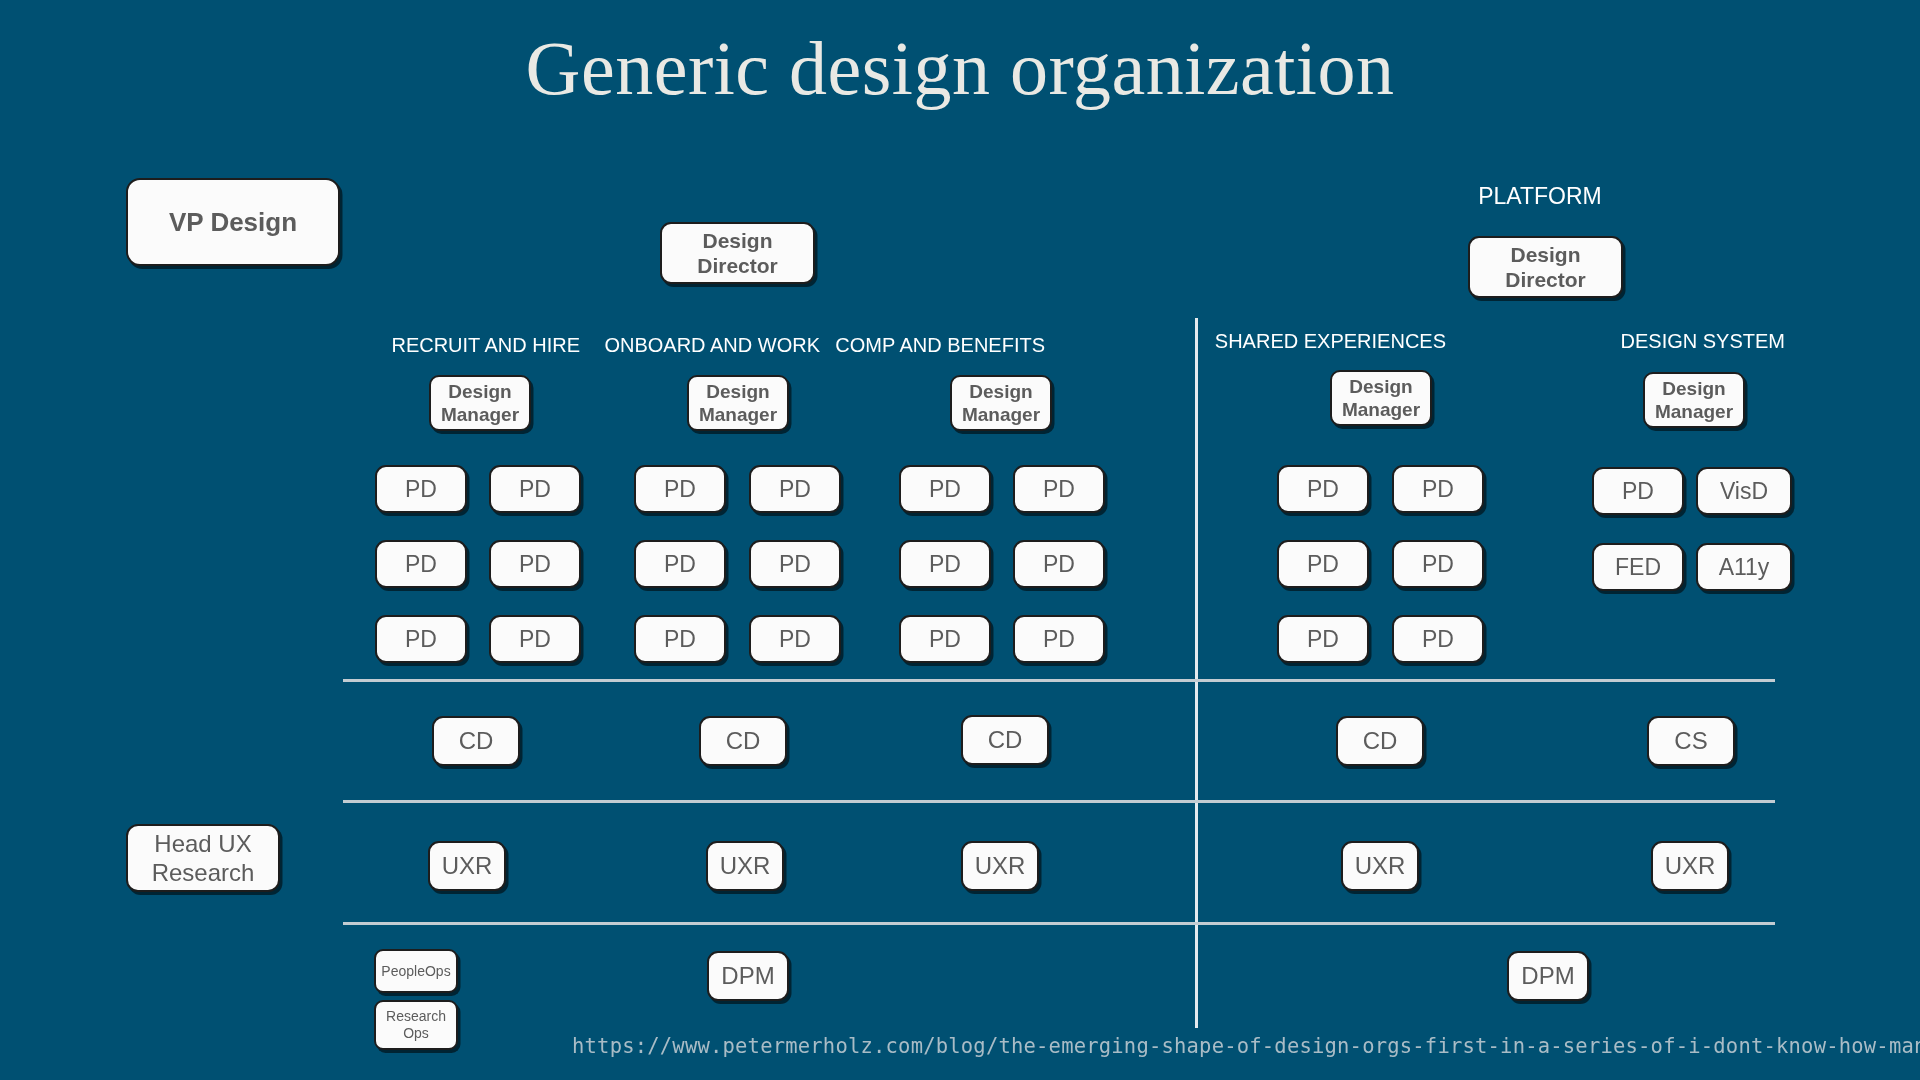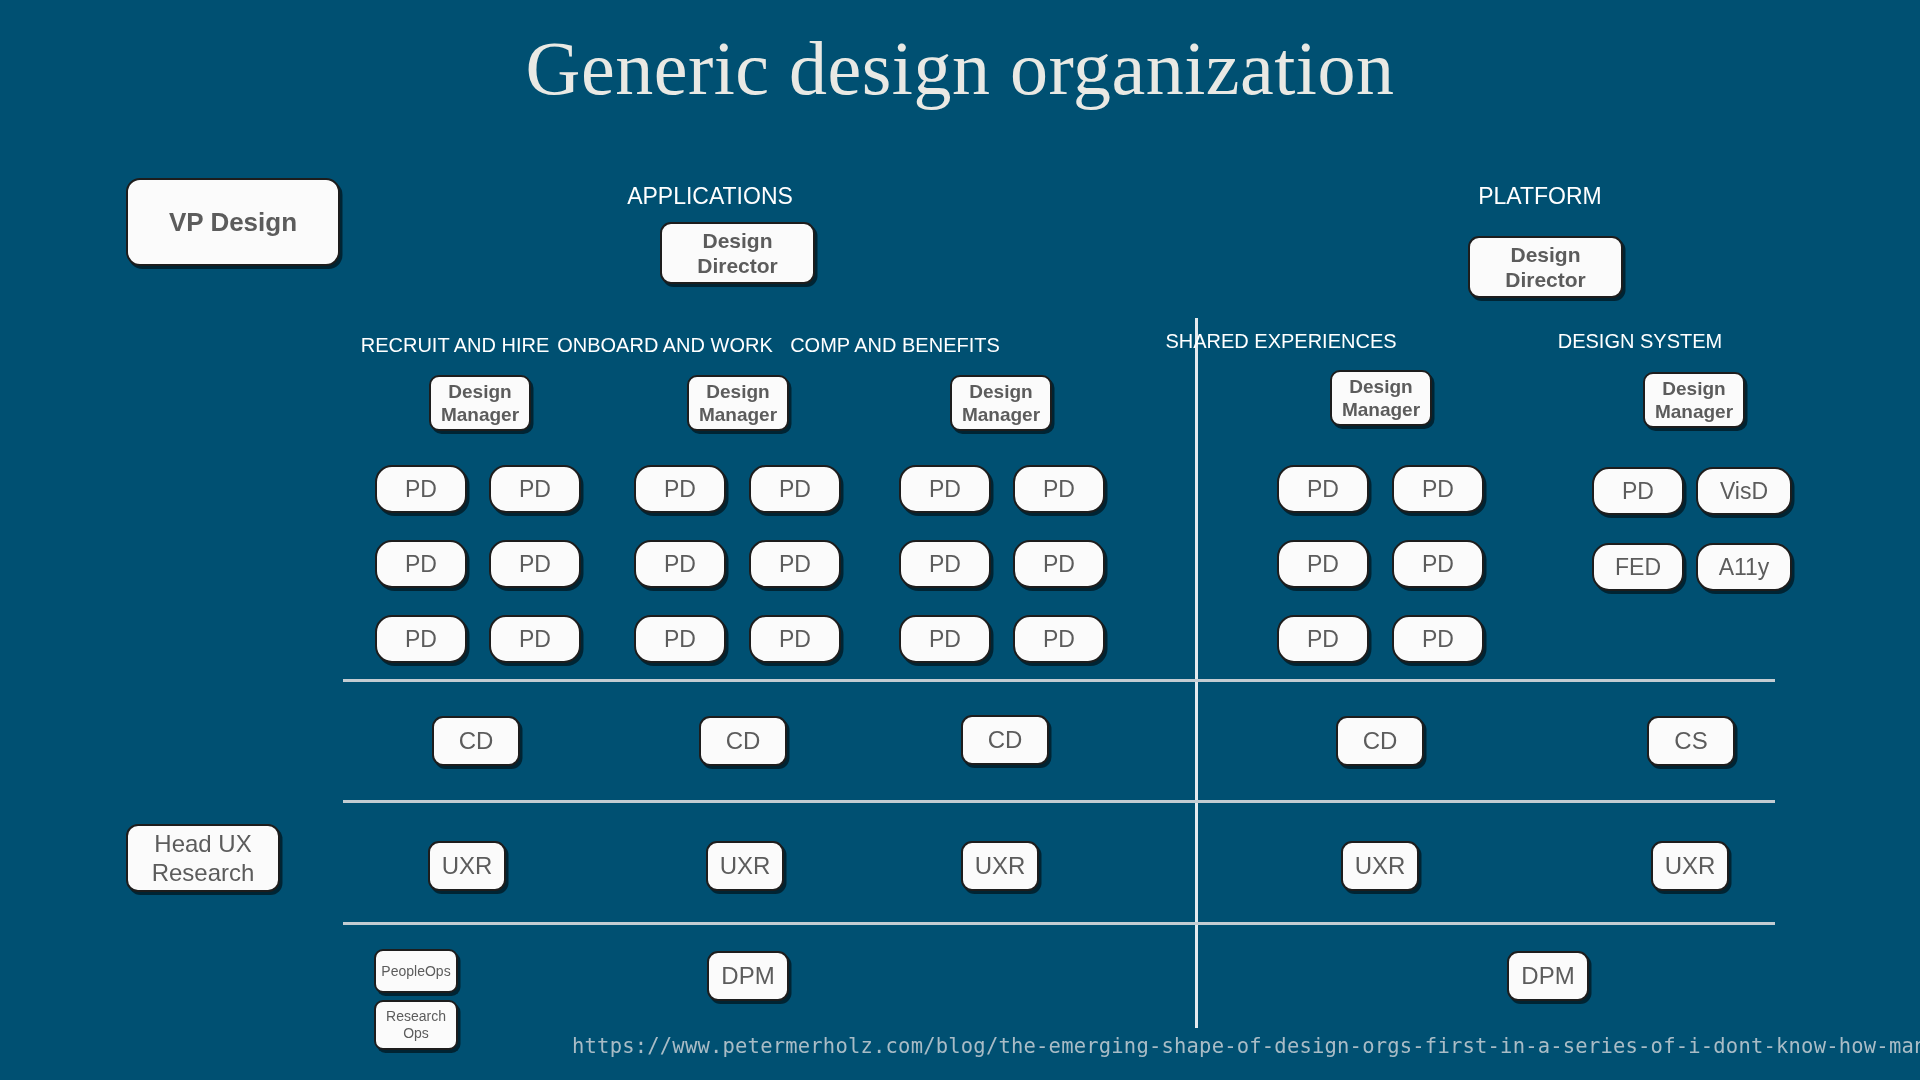--- a/index.html
+++ b/index.html
@@ -62,21 +62,21 @@
     border-radius: 11px;
   }
   .box.manager {
     font-weight: bold;
     font-size: 19px;
     line-height: 23px;
     border-radius: 10px;
   }
   .box.ic {
     font-size: 23px;
-    border-radius: 17px;
+    border-radius: 11px;
   }
   .box.head {
     font-size: 24px;
     line-height: 29px;
     border-radius: 12px;
   }
   .box.role {
     font-size: 24px;
     border-radius: 11px;
   }
@@ -92,21 +92,21 @@
     color: #ffffff;
     font-size: 23px;
     text-align: center;
     white-space: nowrap;
     font-family: "Liberation Sans", sans-serif;
   }
   .teamlabel {
     position: absolute;
     color: #ffffff;
     font-size: 20px;
-    text-align: center;
+    text-align: right;
     white-space: nowrap;
     font-family: "Liberation Sans", sans-serif;
   }
 
   
   .hrule {
     position: absolute;
     height: 3px;
     background: #c3ccd2;
   }
@@ -130,21 +130,20 @@
 <body>
 
 <div id="canvas">
 
   <div class="title">Generic design organization</div>
 
   <div class="box vp" style="left:126px; top:178px; width:214px; height:88px;">
     <span>VP Design</span>
   </div>
 
-  <div class="grouplabel" style="left:540px; top:183px; width:340px;">APPLICATIONS</div>
   <div class="grouplabel" style="left:1370px; top:183px; width:340px;">PLATFORM</div>
 
   <div class="box director" style="left:660px; top:222px; width:155px; height:62px; flex-direction:column;">
     <span>Design</span>
     <span>Director</span>
   </div>
   <div class="box director" style="left:1468px; top:236px; width:155px; height:62px; flex-direction:column;">
     <span>Design</span>
     <span>Director</span>
   </div>

